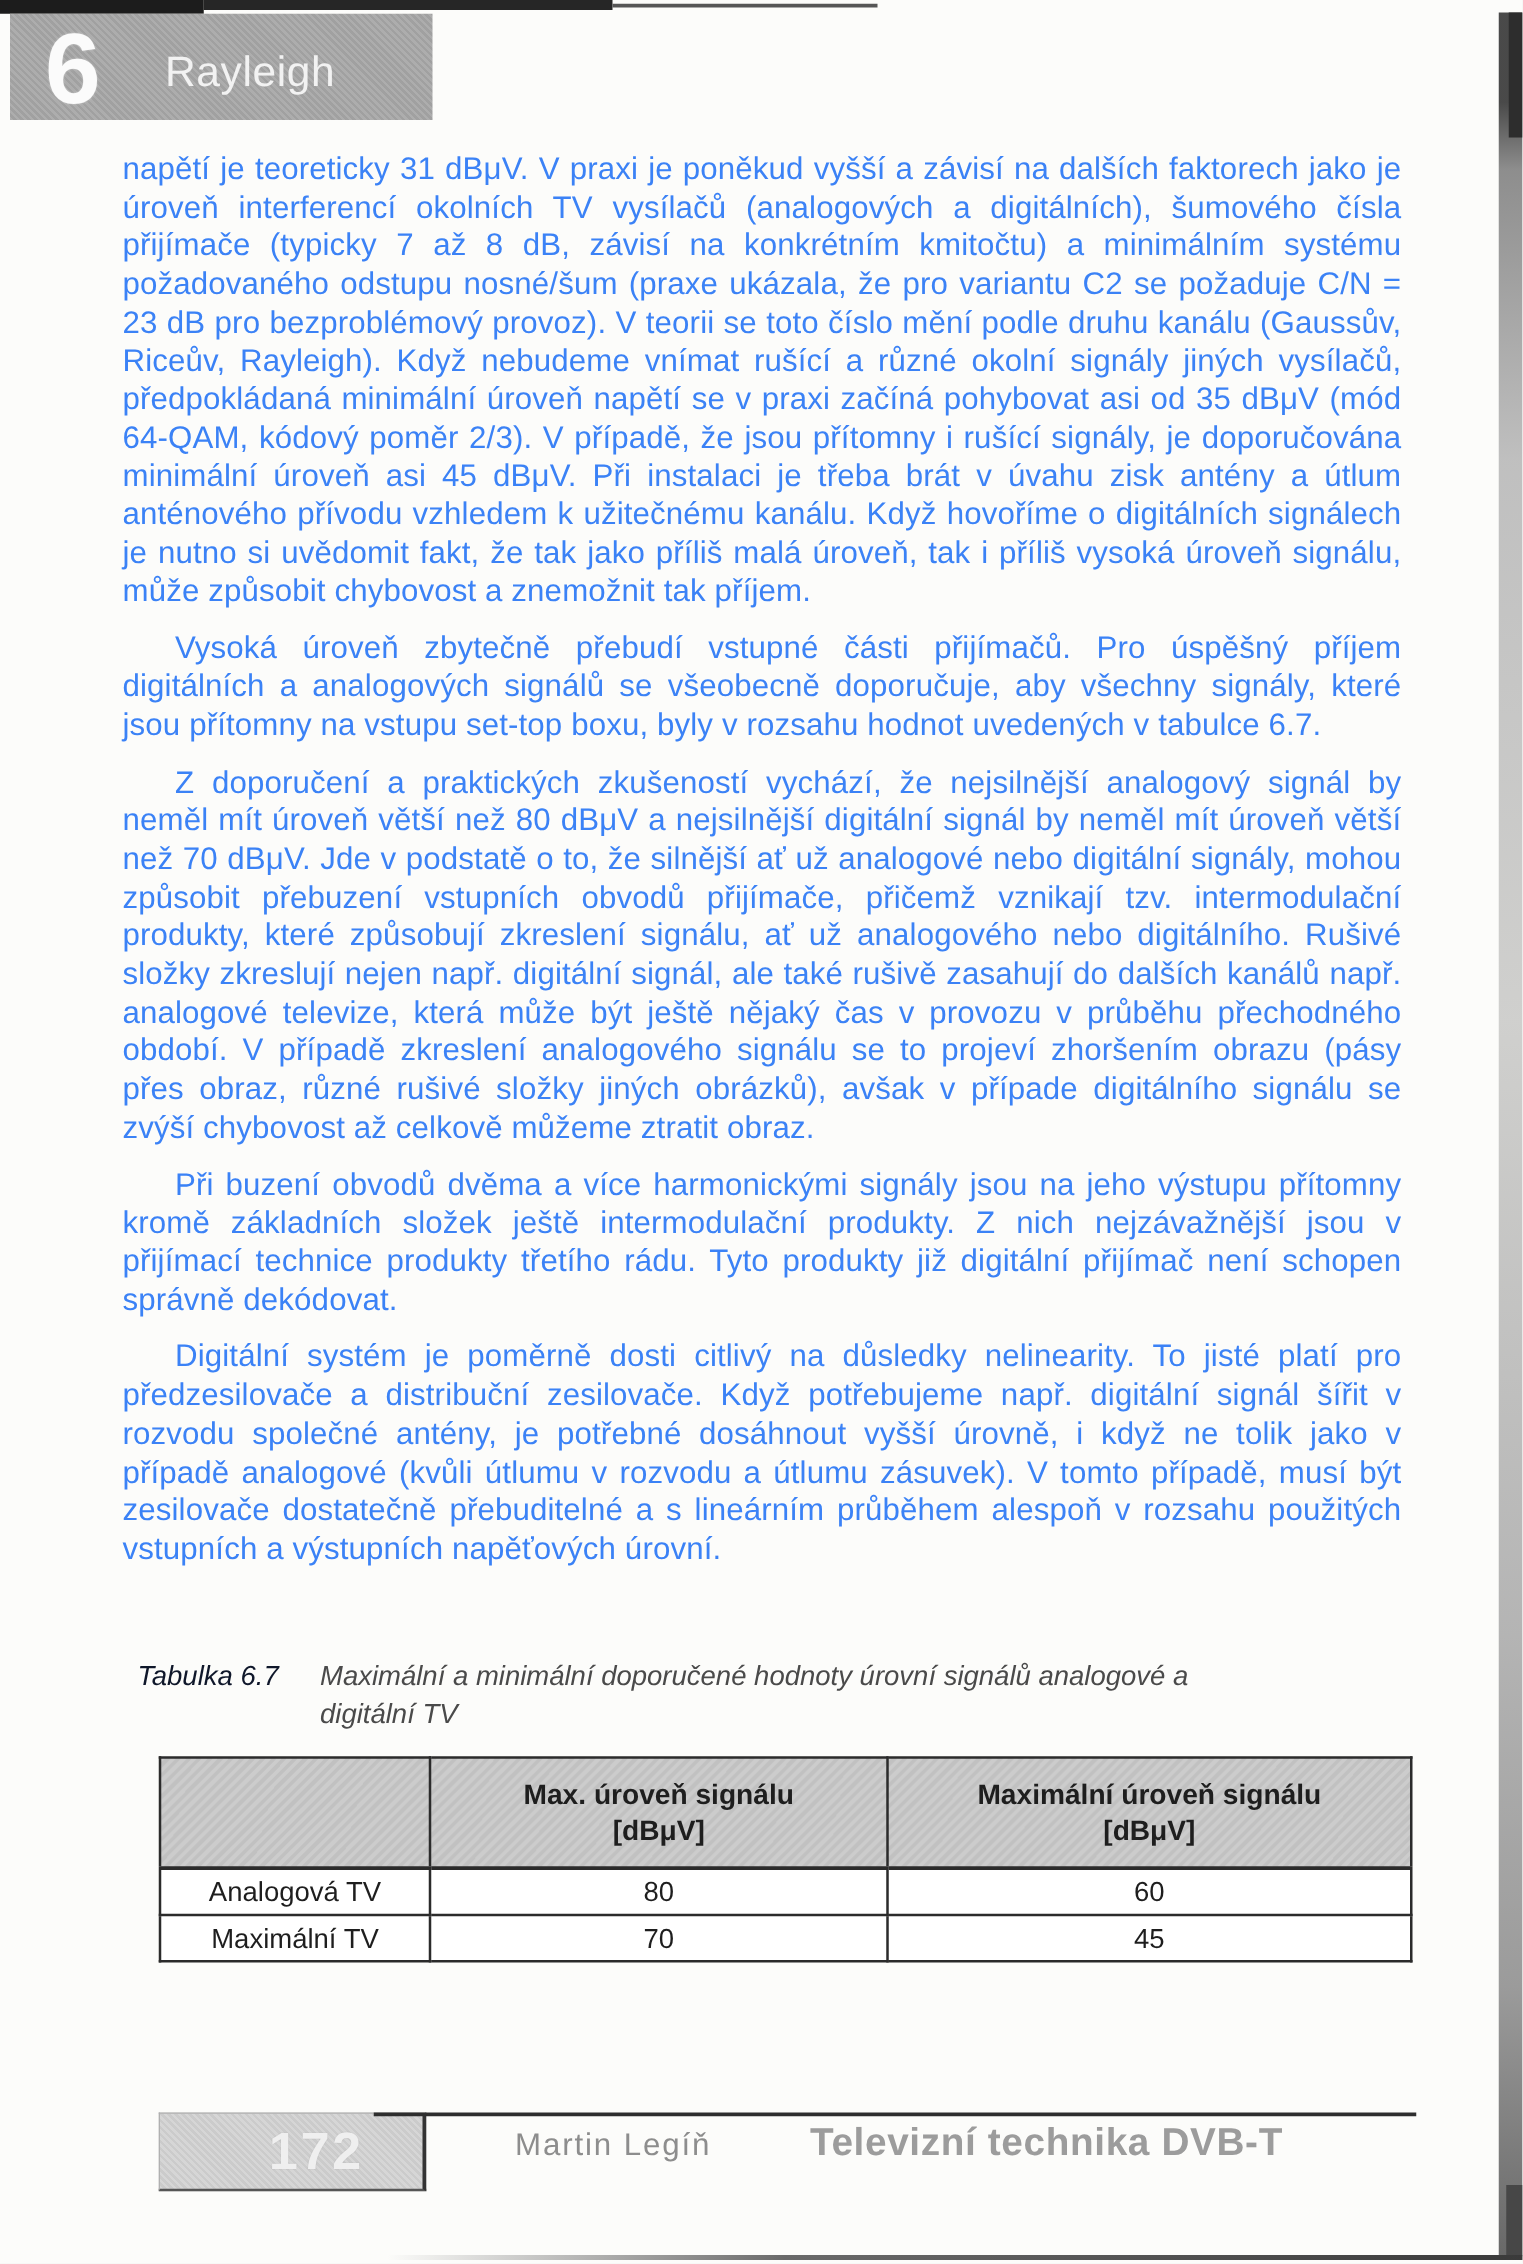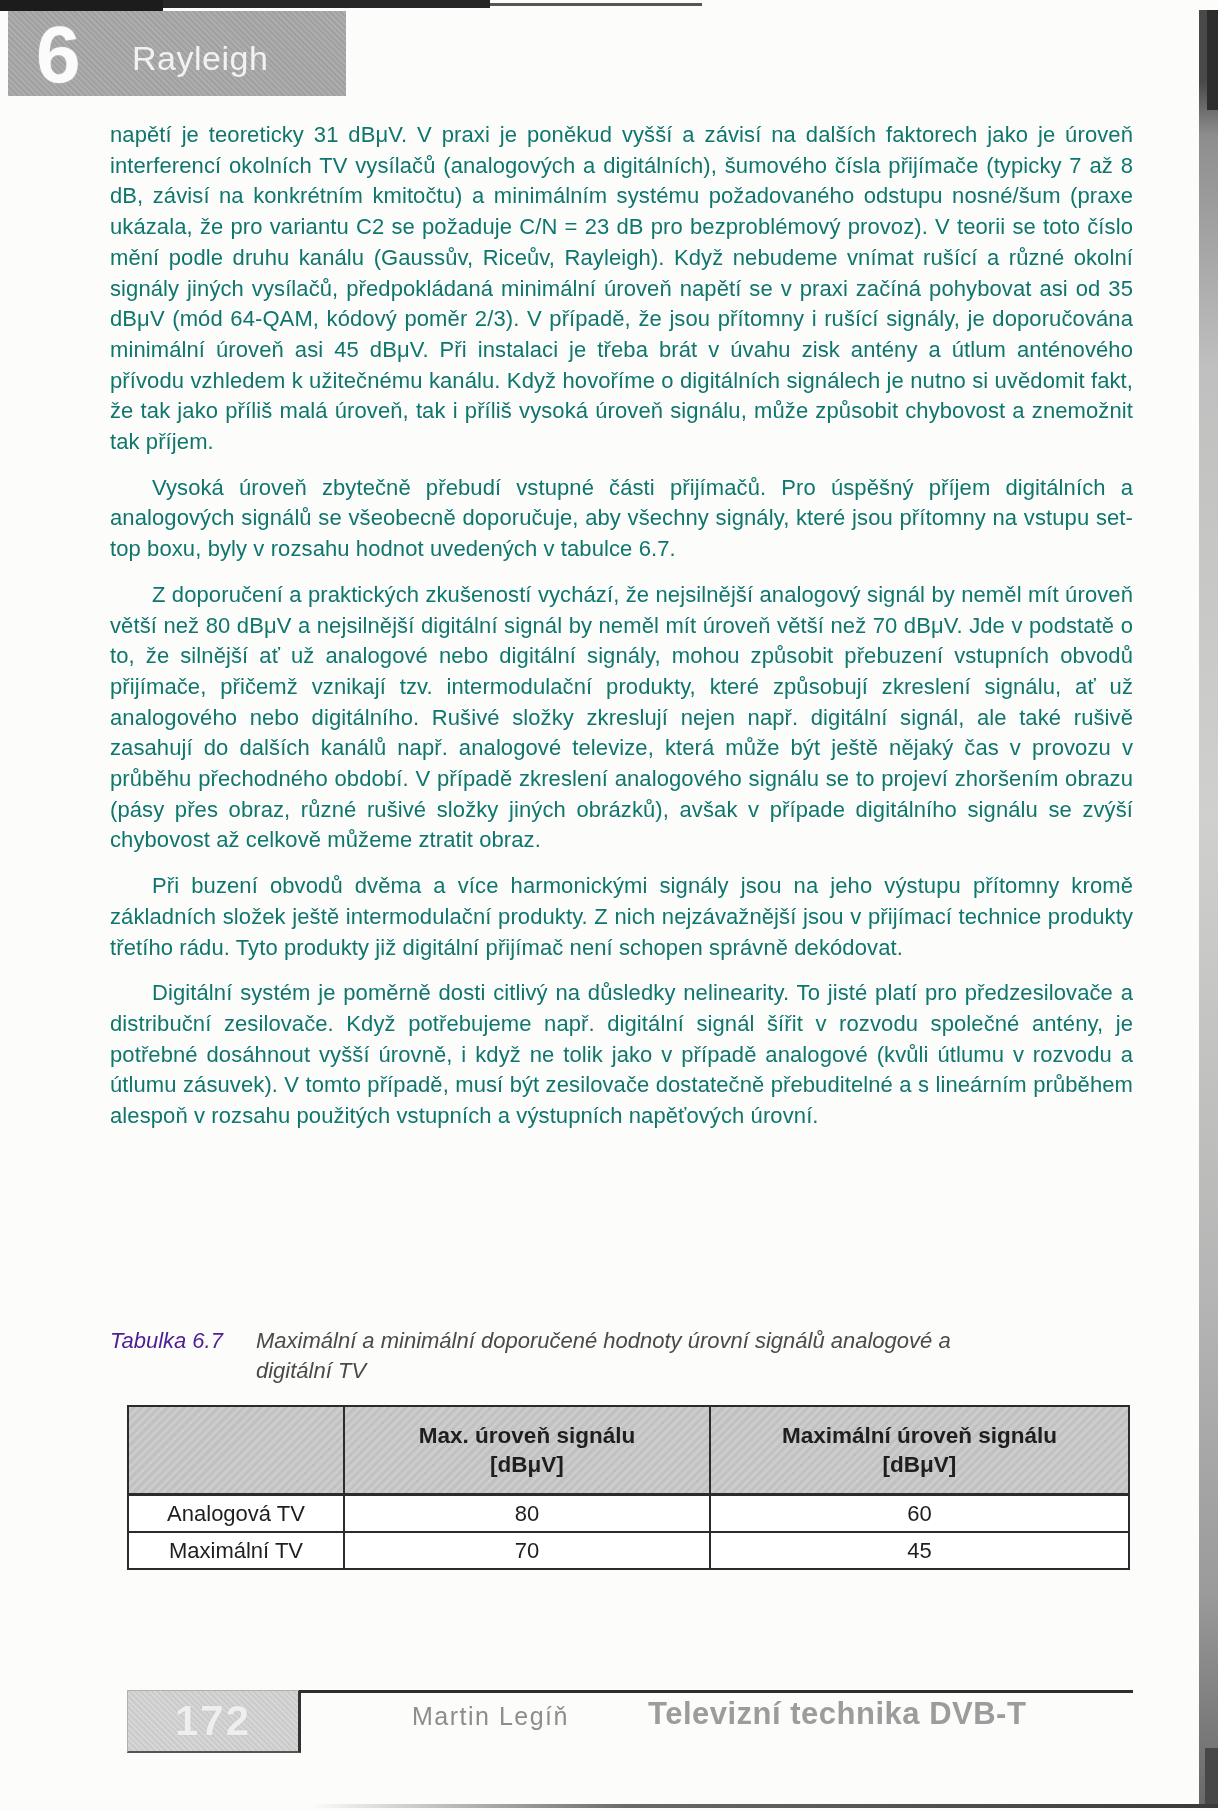--- a/index.html
+++ b/index.html
@@ -39,33 +39,33 @@
     position:absolute;left:28px;top:4px;
     font-size:80px;font-weight:bold;color:#fbfbfb;line-height:1;
     text-shadow:0 0 2px rgba(255,255,255,.4);
   }
   .chapter-label{
     position:absolute;left:124px;top:28px;
     font-size:34px;color:#f2f2f2;letter-spacing:.5px;
   }
   
   .body-text{
-    position:absolute;left:110px;top:120px;width:1023px;
-    font-size:22px;line-height:30.7px;color:#0f766e;
+    position:absolute;left:98px;top:120px;width:1023px;
+    font-size:25px;line-height:30.7px;color:#3b82f6;
     text-align:justify;letter-spacing:.1px;
   }
   .body-text p{margin:0 0 15px 0;}
   .body-text p.indent{text-indent:42px;}
   
   .caption{
     position:absolute;left:110px;top:1326px;width:920px;
     display:grid;grid-template-columns:146px 1fr;
     font-style:italic;font-size:22px;line-height:30px;
   }
-  .caption-label{color:#4c1d95;}
+  .caption-label{color:#0f172a;}
   .caption-text{color:#4a4a4a;max-width:700px;}
   
   table.signal{
     position:absolute;left:127px;top:1405px;
     border-collapse:collapse;table-layout:fixed;width:1001px;
     font-size:22px;color:#1e1e1e;border-radius:13px;
   }
   table.signal th,table.signal td{
     border:2px solid #2b2b2b;text-align:center;vertical-align:middle;
   }
@@ -76,21 +76,21 @@
     height:84px;border-bottom-width:3px;
   }
   table.signal td{height:33px;background:#fff;font-size:22px;}
   col.c1{width:216px;}col.c2{width:366px;}col.c3{width:419px;}
   
   .pagenum-box{
     position:absolute;left:127px;top:1690px;width:170px;height:60px;
     background:#d3d3d3;
     background-image:repeating-linear-gradient(45deg,rgba(255,255,255,.07) 0 2px,rgba(0,0,0,.04) 2px 4px);
     border:1px solid #b0b0b0;border-right:3px solid #333;border-bottom:2px solid #555;
-    display:flex;align-items:center;justify-content:center;
+    display:flex;align-items:center;justify-content:center;padding-left:40px;
   }
   .pagenum{
     font-size:42px;font-weight:bold;color:#efefef;letter-spacing:2px;
     text-shadow:0 0 1px rgba(0,0,0,.15);
   }
   .footer-rule{position:absolute;left:299px;top:1690px;width:834px;height:3px;background:#2e2e2e;}
   .footer-author{
     position:absolute;left:412px;top:1702px;
     font-size:25px;color:#8d8d8d;letter-spacing:1.5px;
   }

